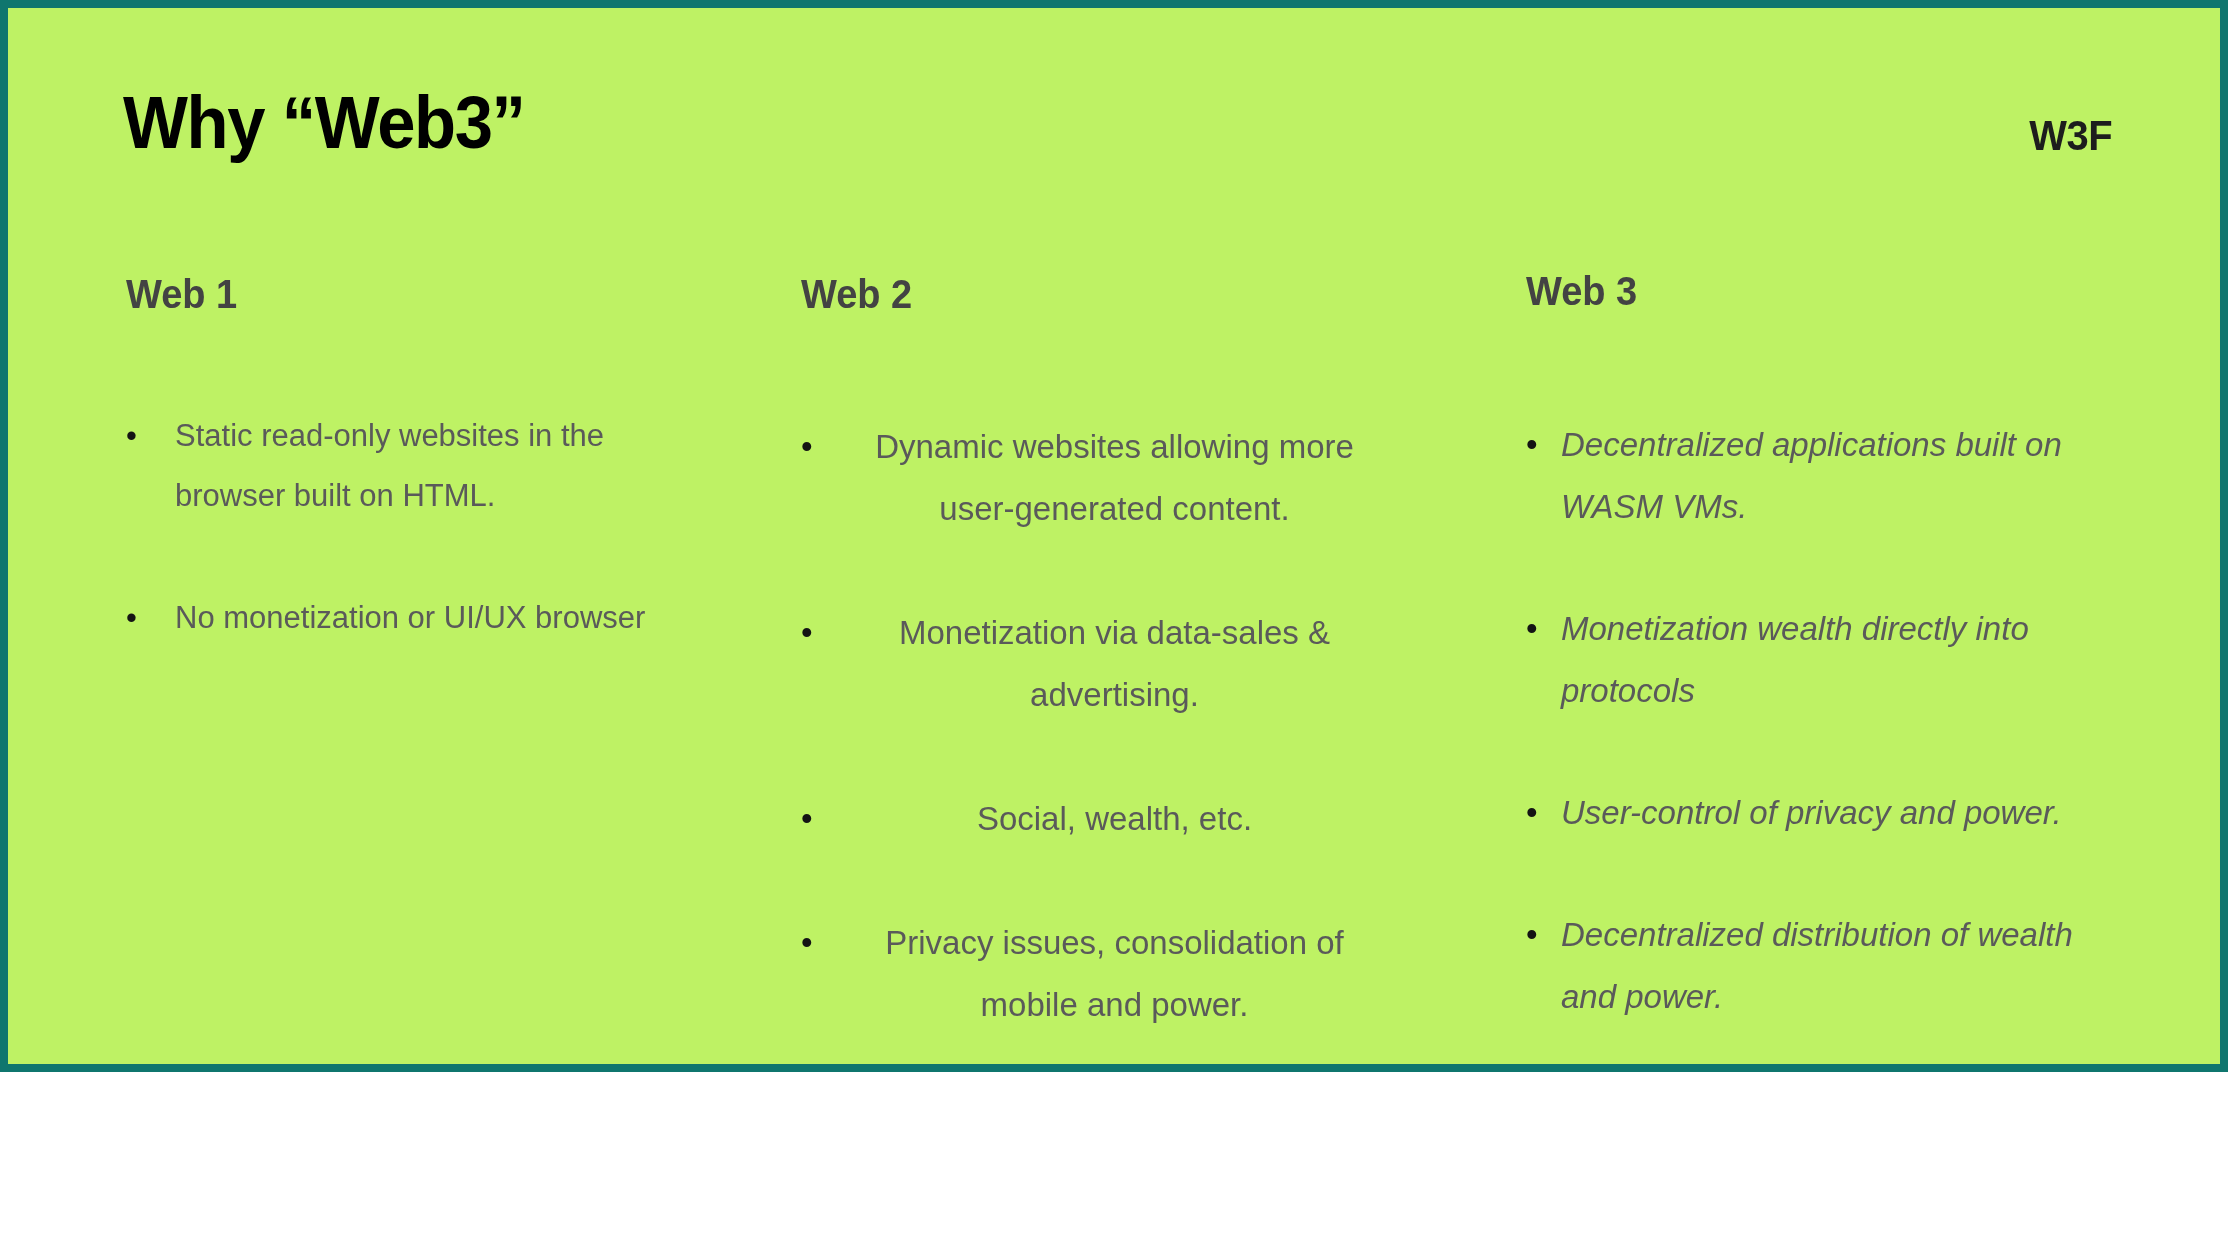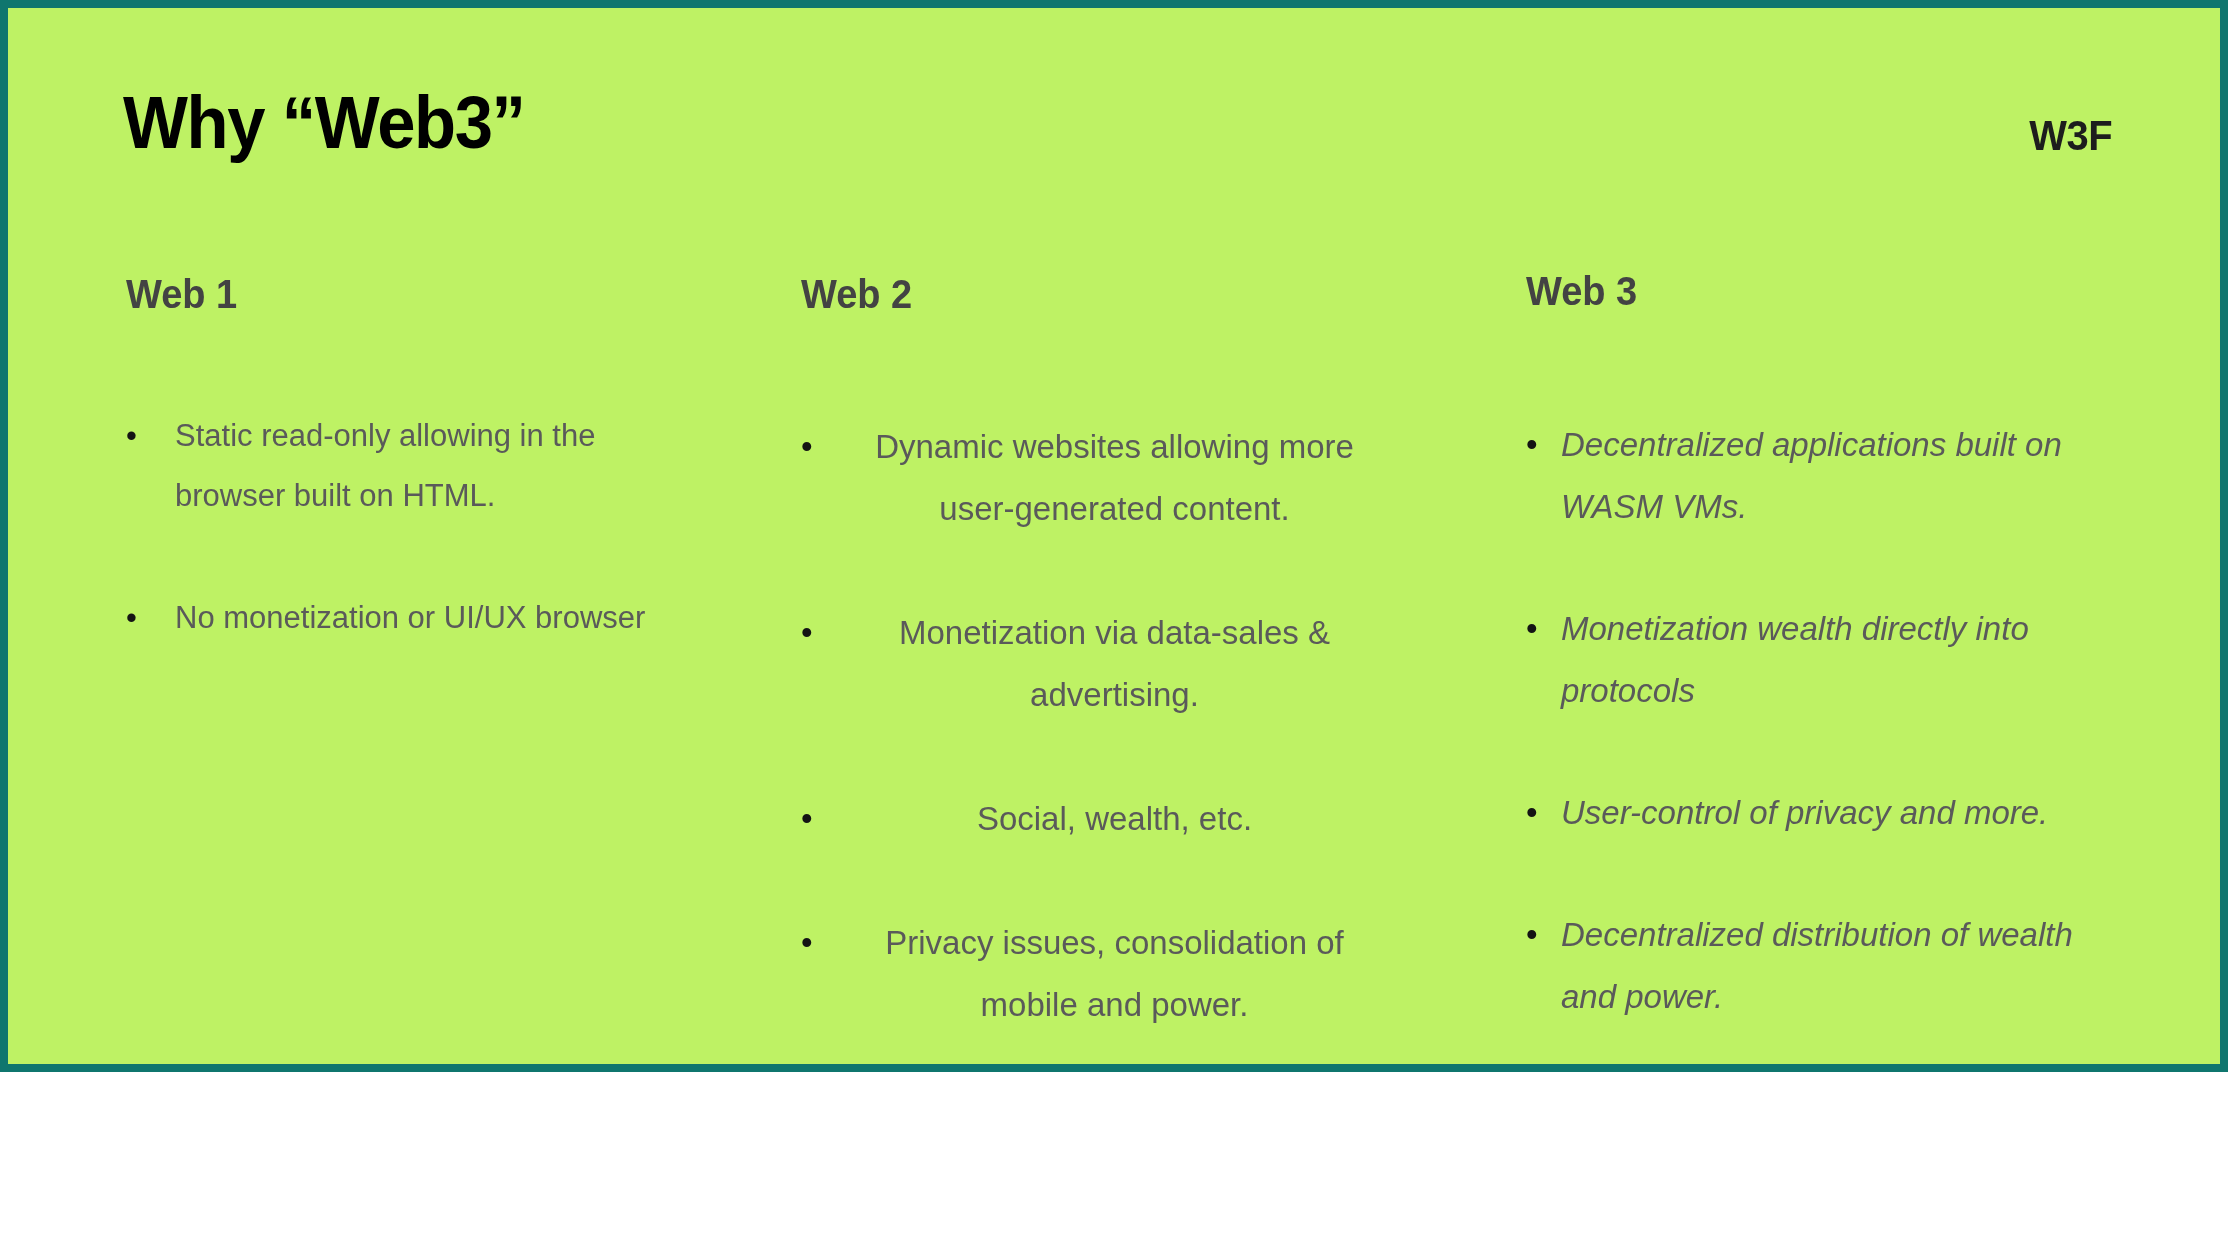--- a/index.html
+++ b/index.html
@@ -138,21 +138,21 @@
 
   <div id="slide-title">Why “Web3”</div>
 
   <div id="brand-logo">W3F</div>
 
   <div class="column" id="col-web1">
     <div class="col-heading">Web 1</div>
     <ul class="bullet-list">
       <li class="bullet-item">
         <span class="bullet-dot">•</span>
-        <span class="bullet-text">Static read-only allowing in the browser built on HTML.</span>
+        <span class="bullet-text">Static read-only websites in the browser built on HTML.</span>
       </li>
       <li class="bullet-item">
         <span class="bullet-dot">•</span>
         <span class="bullet-text">No monetization or UI/UX browser</span>
       </li>
     </ul>
   </div>
 
   <div class="column" id="col-web2">
     <div class="col-heading">Web 2</div>
@@ -182,21 +182,21 @@
       <li class="bullet-item">
         <span class="bullet-dot">•</span>
         <span class="bullet-text">Decentralized applications built on WASM VMs.</span>
       </li>
       <li class="bullet-item">
         <span class="bullet-dot">•</span>
         <span class="bullet-text">Monetization wealth directly into protocols</span>
       </li>
       <li class="bullet-item">
         <span class="bullet-dot">•</span>
-        <span class="bullet-text">User-control of privacy and more.</span>
+        <span class="bullet-text">User-control of privacy and power.</span>
       </li>
       <li class="bullet-item">
         <span class="bullet-dot">•</span>
         <span class="bullet-text">Decentralized distribution of wealth and power.</span>
       </li>
     </ul>
   </div>
 
 </div>
 

